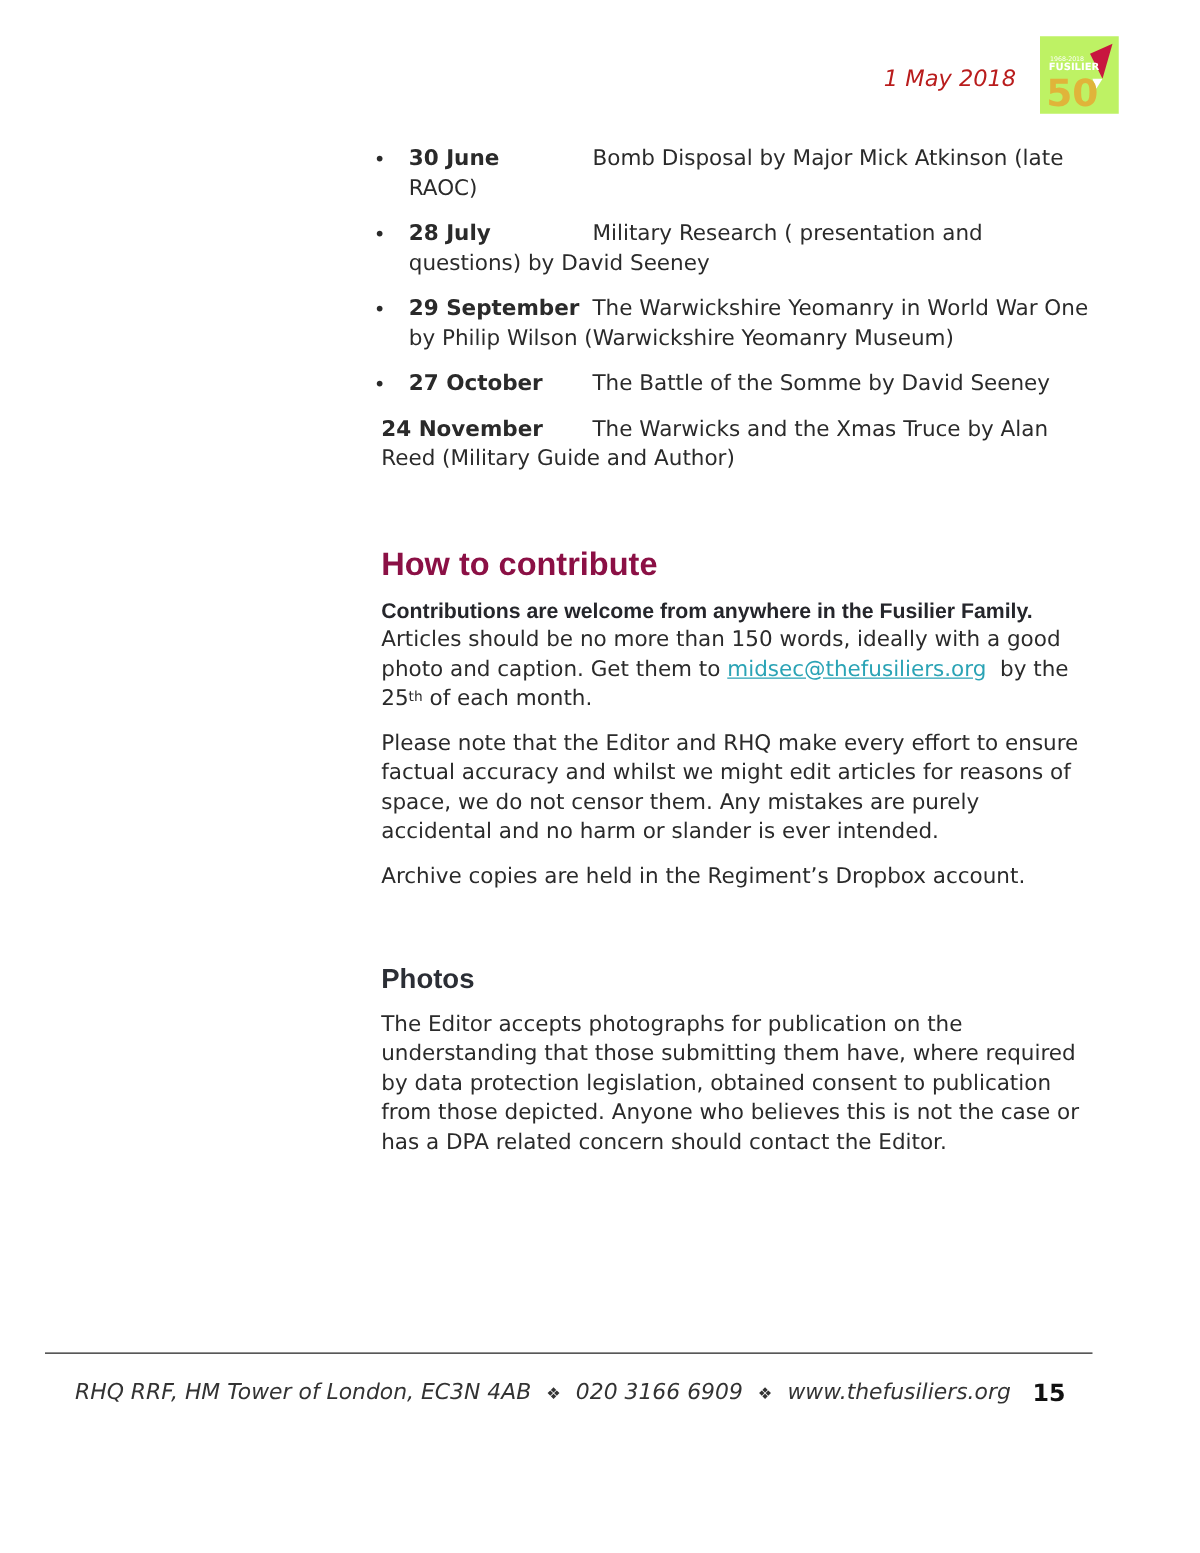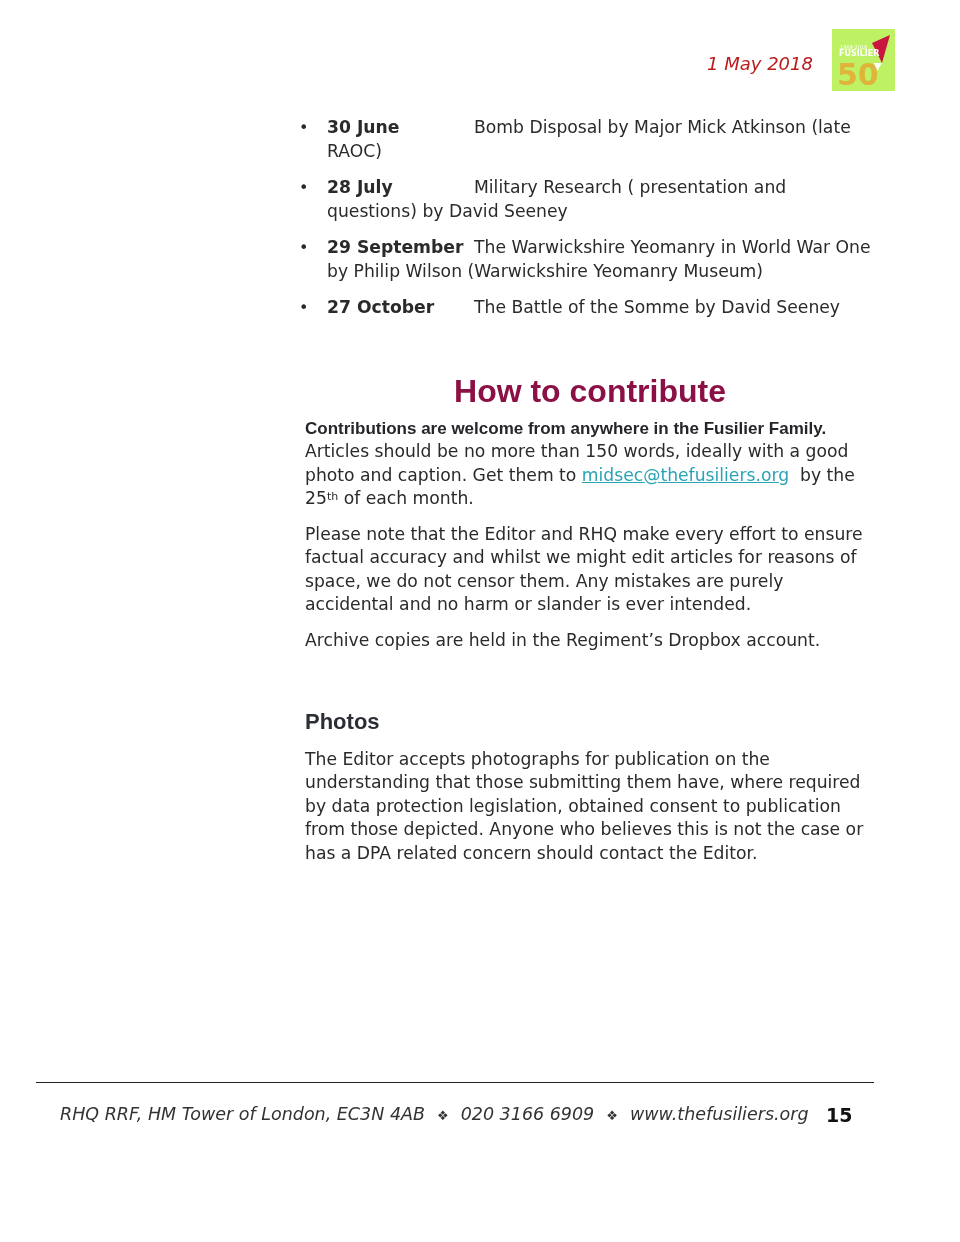--- a/index.html
+++ b/index.html
@@ -12,22 +12,22 @@
 
   .content { position: absolute; left: 305px; top: 116px; width: 570px; font-size: 17.2px; line-height: 23.5px; }
   .events { list-style: none; margin: 0; padding: 0; }
   .event { position: relative; padding-left: 22px; margin-bottom: 13px; }
   .event .bullet { position: absolute; left: -6px; top: 0; font-size: 16px; }
   .event .date-lbl { font-weight: bold; display: inline-block; width: 147px; }
   .event.plain { padding-left: 0; }
   .event.plain .date-lbl { width: 169px; }
   .event .desc { }
 
-  .h2 { font-family: "Liberation Sans", sans-serif; font-weight: bold; font-size: 32px; color: #8b1045;
-        margin: 55px 0 10px 0; line-height: 32px; text-align: center; }
+  .h2 { font-family: "Liberation Sans", sans-serif; font-weight: bold; font-size: 26px; color: #8b1045;
+        margin: 55px 0 10px 0; line-height: 32px; }
   .lead { font-family: "Liberation Sans", sans-serif; font-weight: bold; font-size: 17px; color: #25262b; }
   p { margin: 0 0 12px 0; }
   .link { color: #2aa3b5; text-decoration: underline; }
   sup { font-size: 11px; vertical-align: top; position: relative; top: -2px; }
   .h3 { font-family: "Liberation Sans", sans-serif; font-weight: bold; font-size: 22px; color: #2b2e35;
         margin: 58px 0 14px 0; }
 
   .rule { position: absolute; left: 36px; top: 1082px; width: 838px; height: 0; border-top: 1.5px solid #222; }
   .footer { position: absolute; left: 60px; top: 1104px; width: 800px; font-style: italic; font-size: 17.5px; color: #333;
             white-space: nowrap; }
@@ -60,20 +60,23 @@
       <span class="date-lbl">28 July</span><span class="desc">Military Research ( presentation and questions) by David Seeney</span>
     </li>
     <li class="event">
       <span class="bullet">•</span>
       <span class="date-lbl">29 September</span><span class="desc">The Warwickshire Yeomanry in World War One by Philip Wilson (Warwickshire Yeomanry Museum)</span>
     </li>
     <li class="event">
       <span class="bullet">•</span>
       <span class="date-lbl">27 October</span><span class="desc">The Battle of the Somme  by David Seeney</span>
     </li>
+    <li class="event plain">
+      <span class="date-lbl">24 November</span><span class="desc">The Warwicks and the Xmas Truce  by Alan Reed (Military Guide and Author)</span>
+    </li>
   </ul>
 
   <div class="h2">How to contribute</div>
   <p>
     <span class="lead">Contributions are welcome from anywhere in the Fusilier Family.</span>&nbsp;
     <span>Articles should be no more than 150 words, ideally with a good photo and caption.  Get them to</span>
     <a class="link">midsec@thefusiliers.org</a>&nbsp;
     <span>by the 25</span><sup>th</sup><span> of each month.</span>
   </p>
   <p>Please note that the Editor and RHQ make every effort to ensure factual accuracy and whilst we might edit articles for reasons of space, we do not censor them.  Any mistakes are purely accidental and no harm or slander is ever intended.</p>

